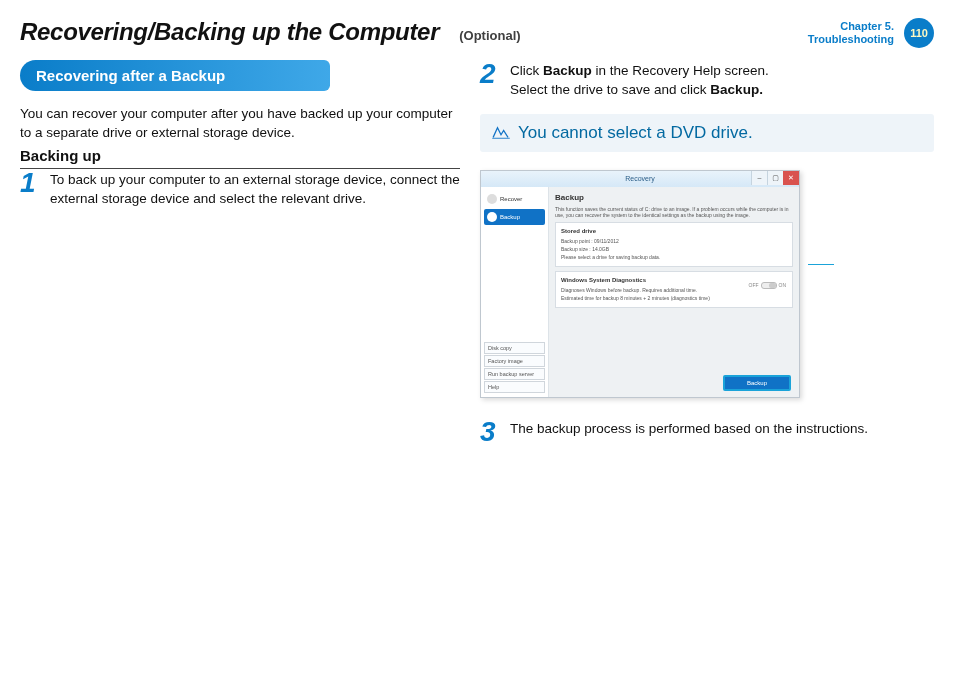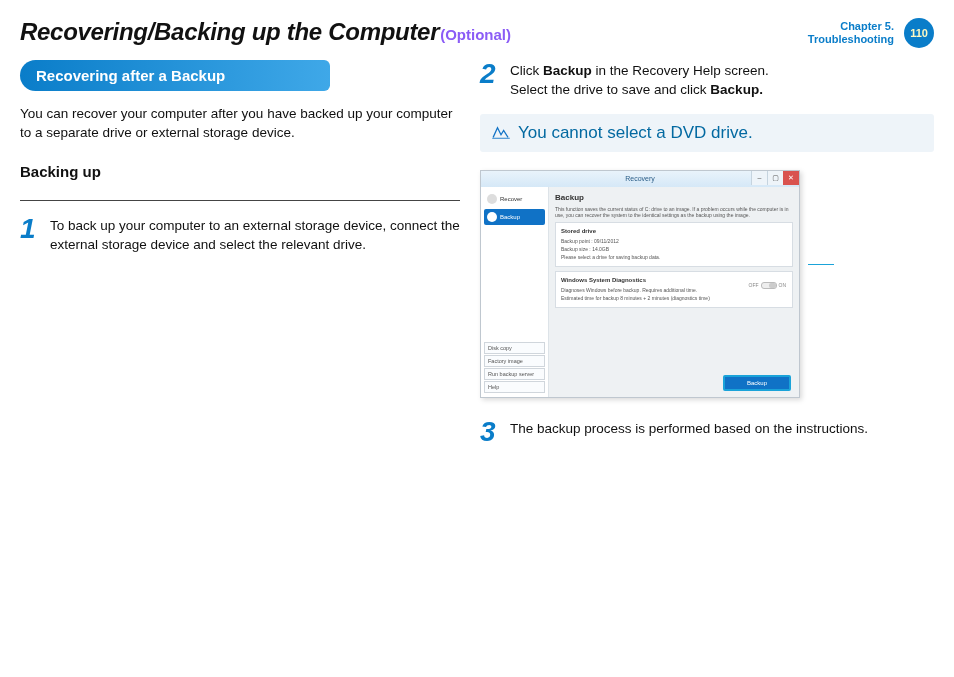--- a/index.html
+++ b/index.html
@@ -10,23 +10,23 @@
     height: 677px;
     position: relative;
     color: #1a1a1a;
   }
   .header {
     display: flex;
     justify-content: space-between;
     align-items: flex-start;
     padding: 18px 20px 12px 20px;
   }
-  .header-left { display: flex; align-items: baseline; gap: 1px; }
+  .header-left { display: flex; align-items: baseline; gap: 20px; }
   .main-title { font-size: 24px; font-weight: 700; font-style: italic; color: #111; letter-spacing: -0.3px; }
-  .optional { font-size: 15px; font-weight: 700; color: #8b5cf6; }
+  .optional { font-size: 13px; font-weight: 700; color: #404040; }
   .header-right { display: flex; align-items: center; gap: 10px; }
   .chapter-label { font-size: 11px; font-weight: 700; color: #0a7dc9; text-align: right; line-height: 1.2; }
   .page-circle {
     width: 30px; height: 30px; border-radius: 50%;
     background: #0a7dc9; color: #fef9c3; display: flex;
     align-items: center; justify-content: center;
     font-size: 11px; font-weight: 700;
   }
   .columns {
     display: flex;
@@ -53,24 +53,24 @@
     background: #fff;
     position: relative;
     margin-bottom: 4px;
   }
   .pill-wrap::after{
     content:"";
     position:absolute;
     left:310px; right:0; top:50%;
     height:0;
   }
-  .para { font-size: 13.5px; line-height: 1.4; margin-bottom: 20px; color:#111;}
+  .para { font-size: 13.5px; line-height: 1.4; margin-bottom: 4px; color:#111;}
   .subhead {
-    font-weight: 700; font-size: 15px; padding-bottom: 20px;
-    border-bottom: 1px solid #444; margin-bottom: 14px;
+    font-weight: 700; font-size: 15px; padding-bottom: 4px;
+    border-bottom: 1px solid #444; 
     color:#111;
   }
   .step { display: flex; gap: 12px; margin-bottom: 14px; }
   .step-num { color: #0a7dc9; font-size: 28px; font-weight: 700; line-height: 1; font-style: italic; min-width: 18px; }
   .step-text { font-size: 13.5px; line-height: 1.4; padding-top: 2px; color:#111;}
   .step-text b { font-weight: 700; }
 
   .note-box {
     background: #eef4f9;
     border-radius: 3px;

